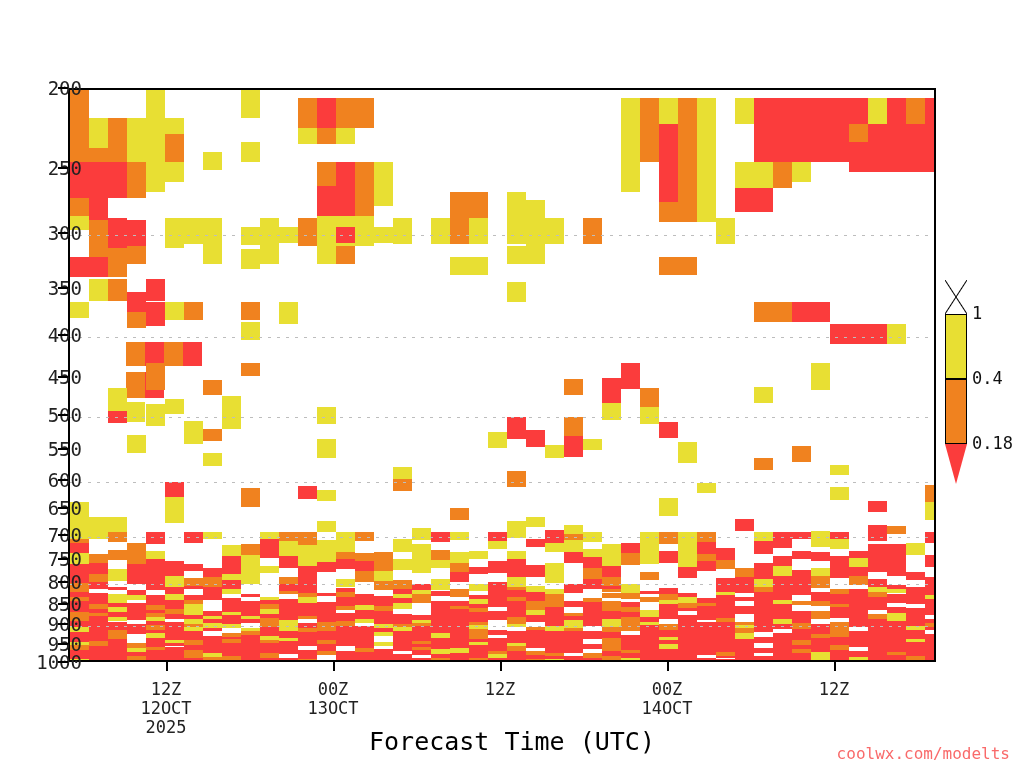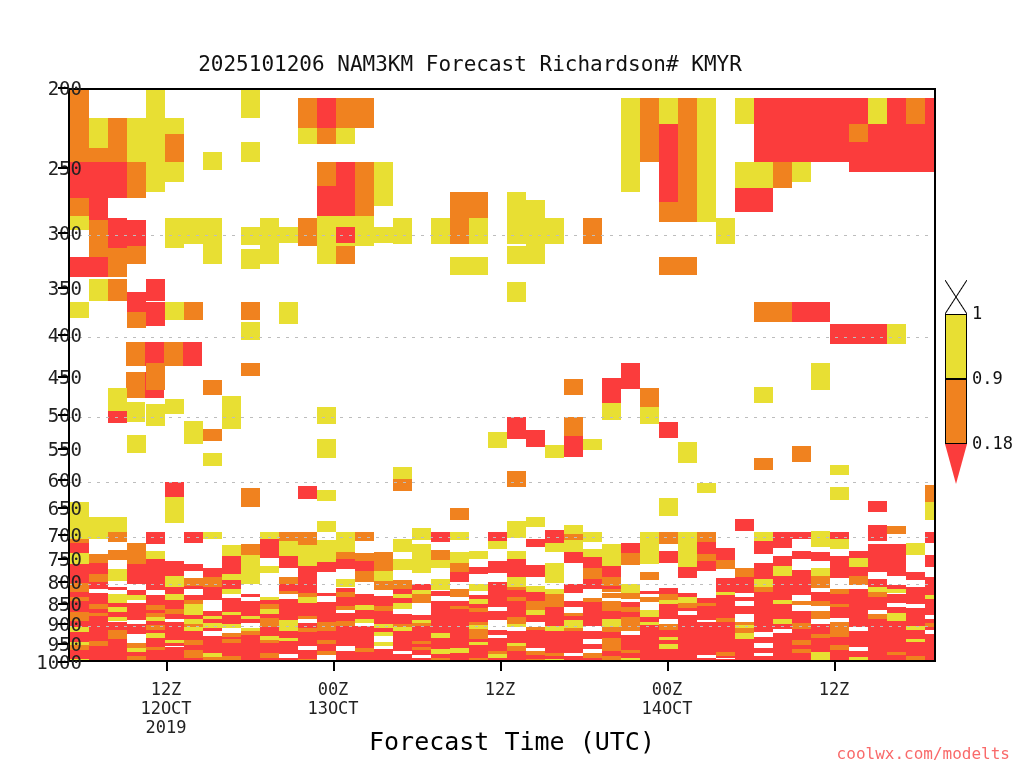--- a/index.html
+++ b/index.html
@@ -43,21 +43,20 @@
   .cbarrow{position:absolute;left:0;width:0;height:0;border-left:11px solid transparent;
       border-right:11px solid transparent;}
   .cblab{position:absolute;left:27px;font-size:17px;color:#111;
       transform:translateY(-10px);white-space:nowrap;}
 </style>
 </head>
 <body>
 
 <div id="root">
 
-  <div id="chart-title">2025101206 NAM3KM Forecast Richardson# KMYR</div>
 
   <div id="plot-frame">
     <div id="cells">
         <div class="cell" style="left: 0px; top: 0px; width: 19px; height: 28px; background: rgb(240, 130, 31);"></div>
         <div class="cell" style="left: 0px; top: 28px; width: 19px; height: 44px; background: rgb(240, 130, 31);"></div>
         <div class="cell" style="left: 0px; top: 72px; width: 19px; height: 36px; background: rgb(251, 60, 60);"></div>
         <div class="cell" style="left: 0px; top: 108px; width: 19px; height: 18px; background: rgb(240, 130, 31);"></div>
         <div class="cell" style="left: 0px; top: 126px; width: 19px; height: 14px; background: rgb(232, 223, 51);"></div>
         <div class="cell" style="left: 0px; top: 140px; width: 19px; height: 12px; background: rgb(255, 255, 255);"></div>
         <div class="cell" style="left: 0px; top: 212px; width: 19px; height: 16px; background: rgb(232, 223, 51);"></div>
@@ -1254,21 +1253,21 @@
       <div class="ytick" style="top: 643.706px;">950</div>
       <div class="ytickmark" style="top: 642.706px;"></div>
       <div class="ytick" style="top: 662px;">1000</div>
       <div class="ytickmark" style="top: 661px;"></div>
     </div>
   <div id="xaxis">
       <div class="xtickmark" style="left: 166px;"></div>
       <div class="xlab" style="left: 166px; top: 680px;">
         <div>12Z</div>
         <div>12OCT</div>
-        <div>2019</div>
+        <div>2025</div>
       </div>
       <div class="xtickmark" style="left: 333px;"></div>
       <div class="xlab" style="left: 333px; top: 680px;">
         <div>00Z</div>
         <div>13OCT</div>
       </div>
       <div class="xtickmark" style="left: 500px;"></div>
       <div class="xlab" style="left: 500px; top: 680px;">
         <div>12Z</div>
       </div>
@@ -1286,17 +1285,17 @@
   <div id="xaxis-title">Forecast Time (UTC)</div>
   <div id="credit">coolwx.com/modelts</div>
 
   <div id="colorbar">
       <div class="cbarrow" style="top: -34px; border-bottom: 34px solid rgb(255, 255, 255);"></div>
       <div style="position: absolute; left: 0px; top: -34px; width: 22px; height: 34px; background: linear-gradient(to right top, transparent calc(50% - 1px), rgb(0, 0, 0) 50%, transparent calc(50% + 1px)), linear-gradient(to left top, transparent calc(50% - 1px), rgb(0, 0, 0) 50%, transparent calc(50% + 1px));"></div>
       <div class="cbseg" style="top: 0px; height: 65px; background: rgb(232, 223, 51);"></div>
       <div class="cbseg" style="top: 65px; height: 65px; background: rgb(240, 130, 31);"></div>
       <div class="cbarrow" style="top: 130px; border-top: 40px solid rgb(251, 60, 60);"></div>
       <div class="cblab" style="top: -1px;">1</div>
-      <div class="cblab" style="top: 64px;">0.9</div>
+      <div class="cblab" style="top: 64px;">0.4</div>
       <div class="cblab" style="top: 129px;">0.18</div>
     </div>
 
 </div>
 
 </body></html>

